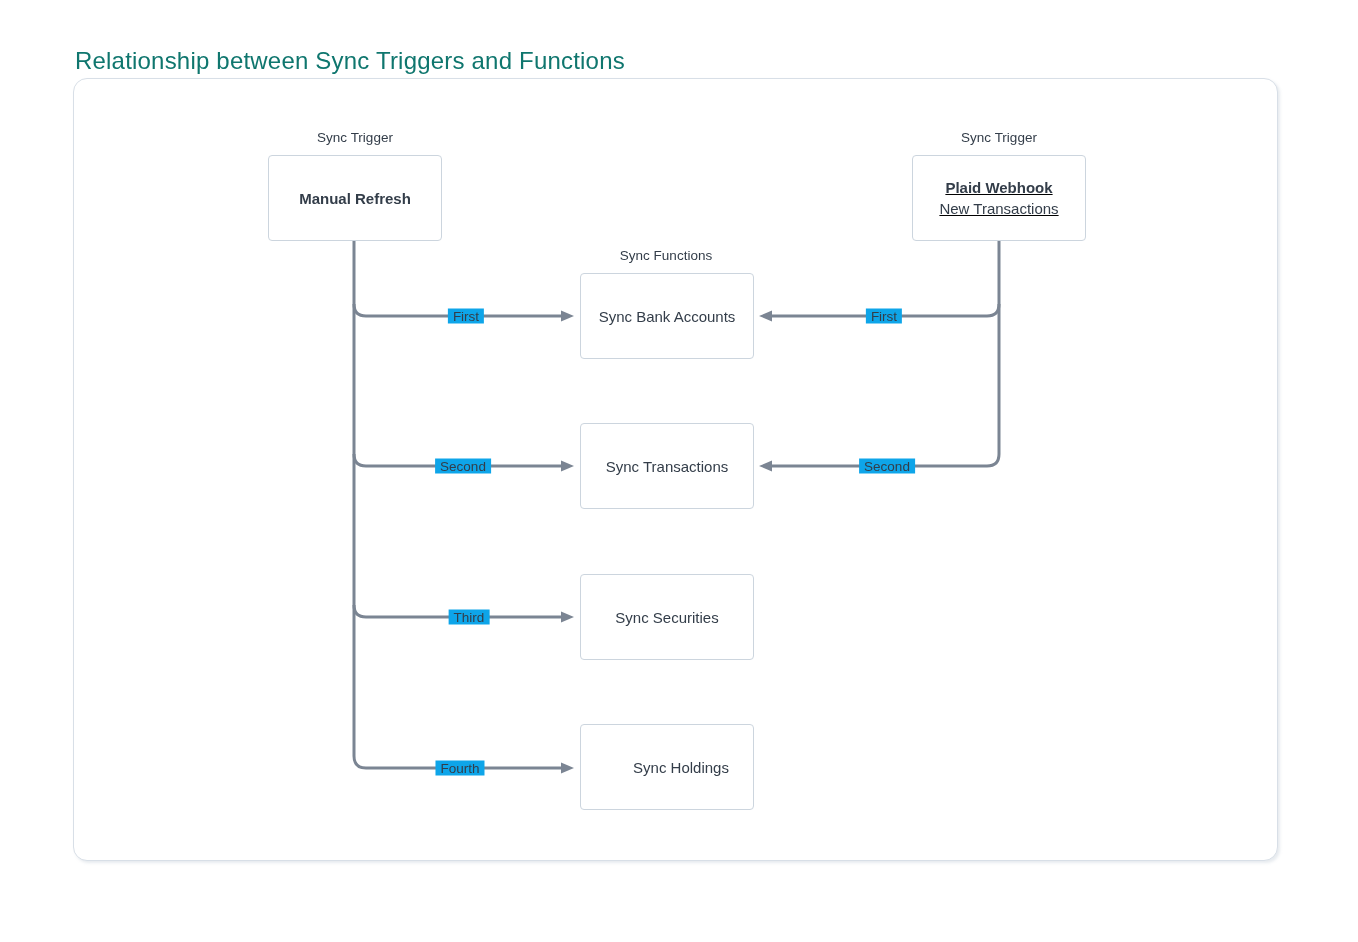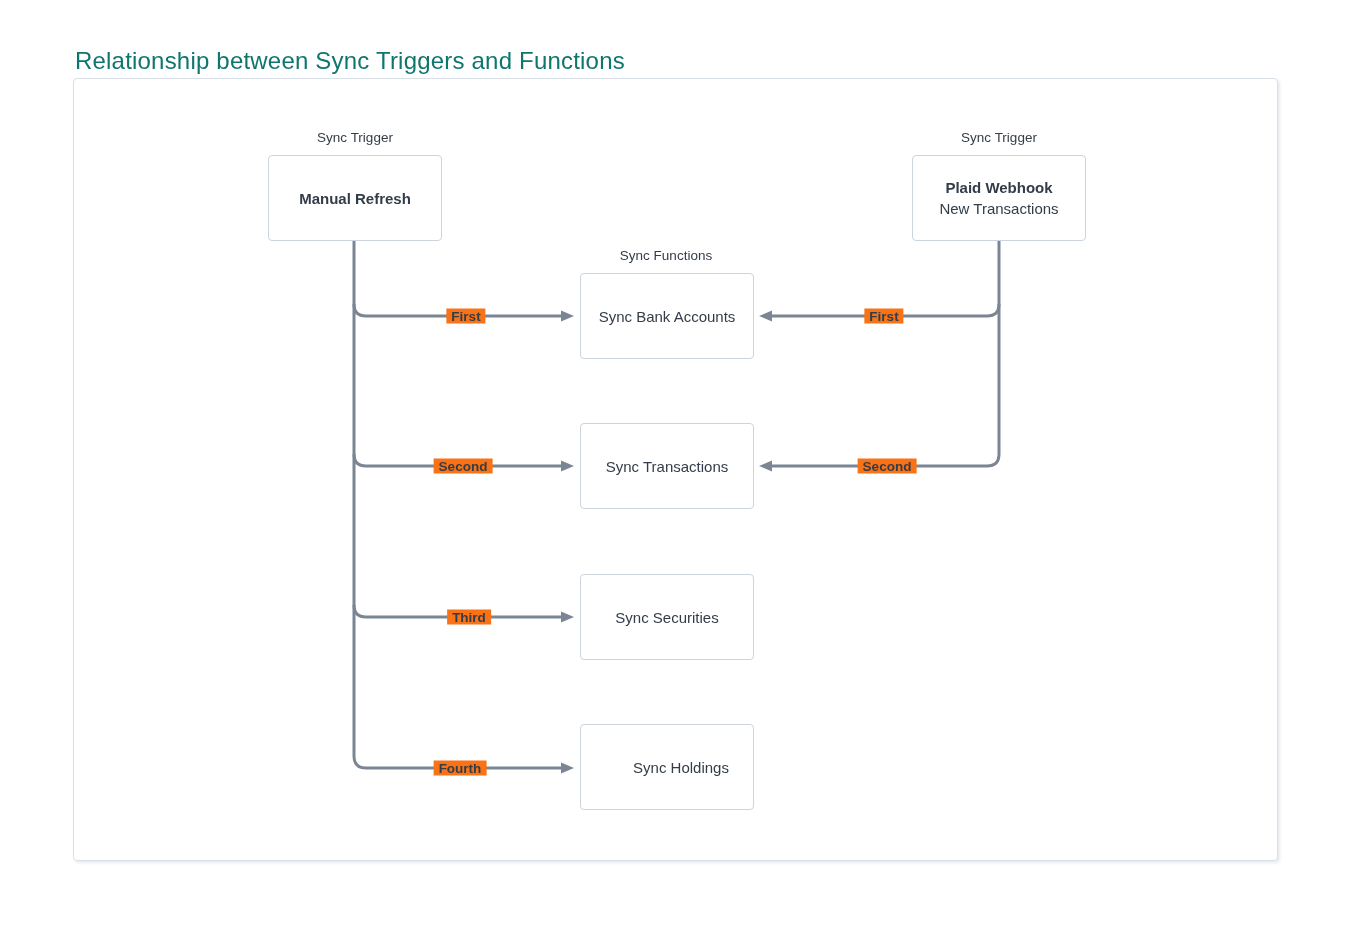--- a/index.html
+++ b/index.html
@@ -18,21 +18,21 @@
     color: #0f766e;
     letter-spacing: 0.2px;
     white-space: nowrap;
   }
   .canvas {
     position: absolute;
     left: 73px; top: 78px;
     width: 1205px; height: 783px;
     background: #ffffff;
     border: 1px solid #d8dfe7;
-    border-radius: 4px;
+    border-radius: 14px;
     box-shadow: 2px 2px 3px rgba(160,175,190,0.25);
   }
   .svg-layer {
     position: absolute;
     left: 0; top: 0;
     width: 1205px; height: 783px;
   }
   .group-label {
     position: absolute;
     transform: translateX(-50%);
@@ -55,26 +55,25 @@
   .node .node-title {
     font-size: 15px;
     color: #333d49;
     line-height: 21px;
     white-space: nowrap;
   }
   .node .node-title.bold { font-weight: 700; }
   .edge-label {
     position: absolute;
     transform: translate(-50%, -50%);
-    background: #f97316;
+    background: #0ea5e9;
     padding: 0 5px;
     font-size: 13.5px;
     color: #333d49;
     white-space: nowrap;
-    font-weight: bold;
   }
 </style>
 </head>
 <body>
 
 <div class="page-title">Relationship between Sync Triggers and Functions</div>
 
 <div class="canvas">
 
   <svg class="svg-layer" viewBox="0 0 1205 783" xmlns="http://www.w3.org/2000/svg">
@@ -99,21 +98,21 @@
   </svg>
 
   <div class="group-label" style="left:281px; top:51px;">Sync Trigger</div>
   <div class="group-label" style="left:925px; top:51px;">Sync Trigger</div>
   <div class="group-label" style="left:592px; top:169px;">Sync Functions</div>
 
   <div class="node" style="left:194px; top:76px;text-align:right;">
     <div class="node-title bold">Manual Refresh</div>
   </div>
 
-  <div class="node" style="left:838px; top:76px;">
+  <div class="node" style="left:838px; top:76px;text-decoration:underline;">
     <div class="node-title bold">Plaid Webhook</div>
     <div class="node-title">New Transactions</div>
   </div>
 
   <div class="node" style="left:506px; top:194px;">
     <div class="node-title">Sync Bank Accounts</div>
   </div>
   <div class="node" style="left:506px; top:344px;">
     <div class="node-title">Sync Transactions</div>
   </div>

